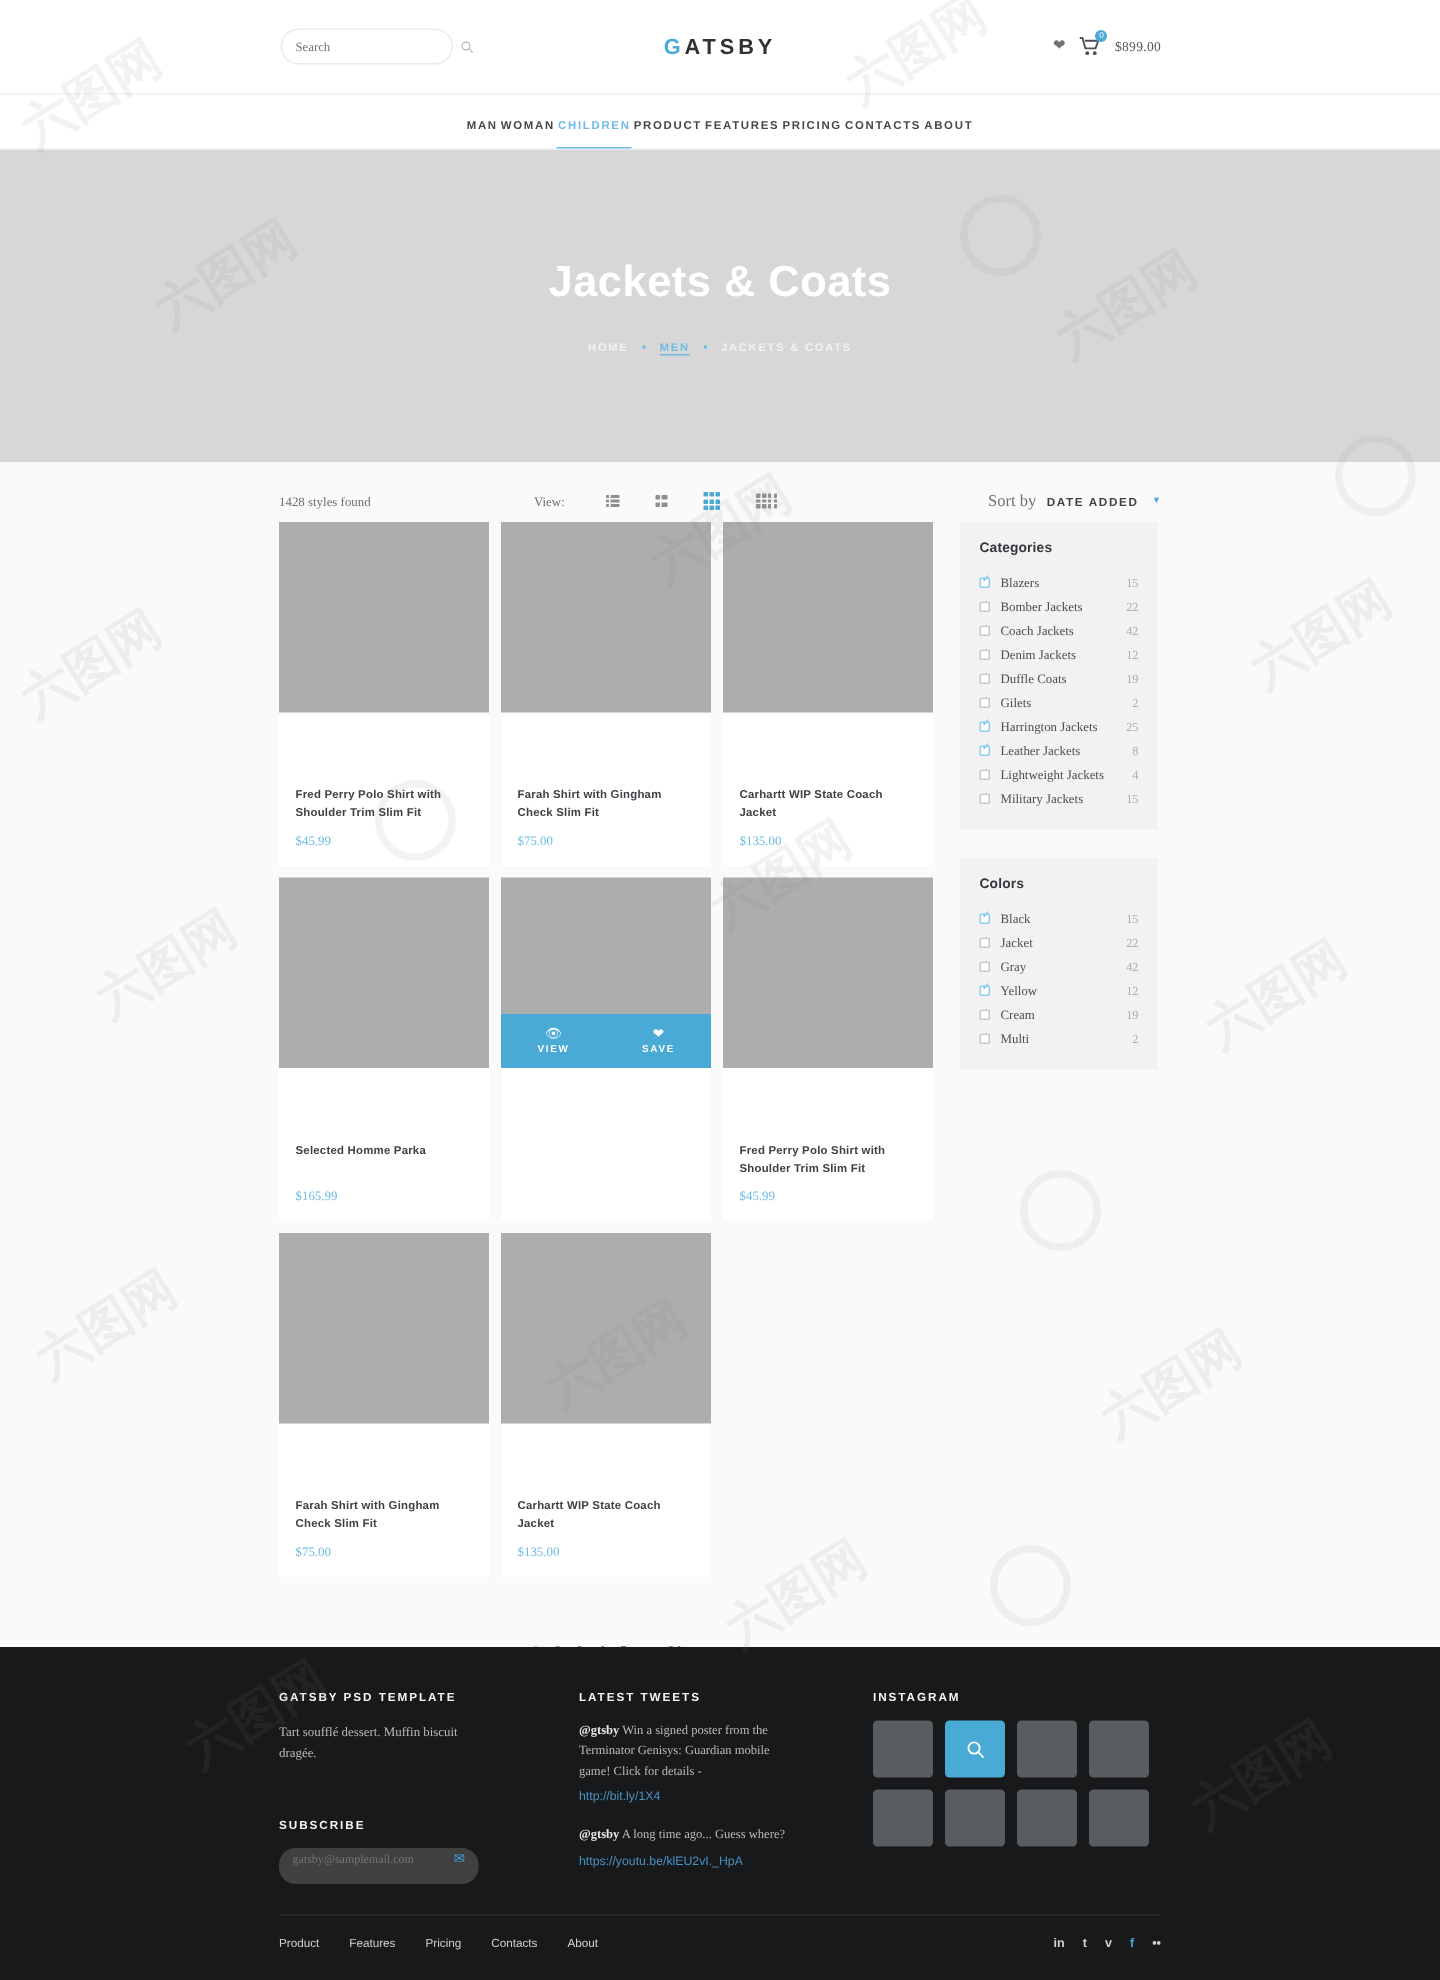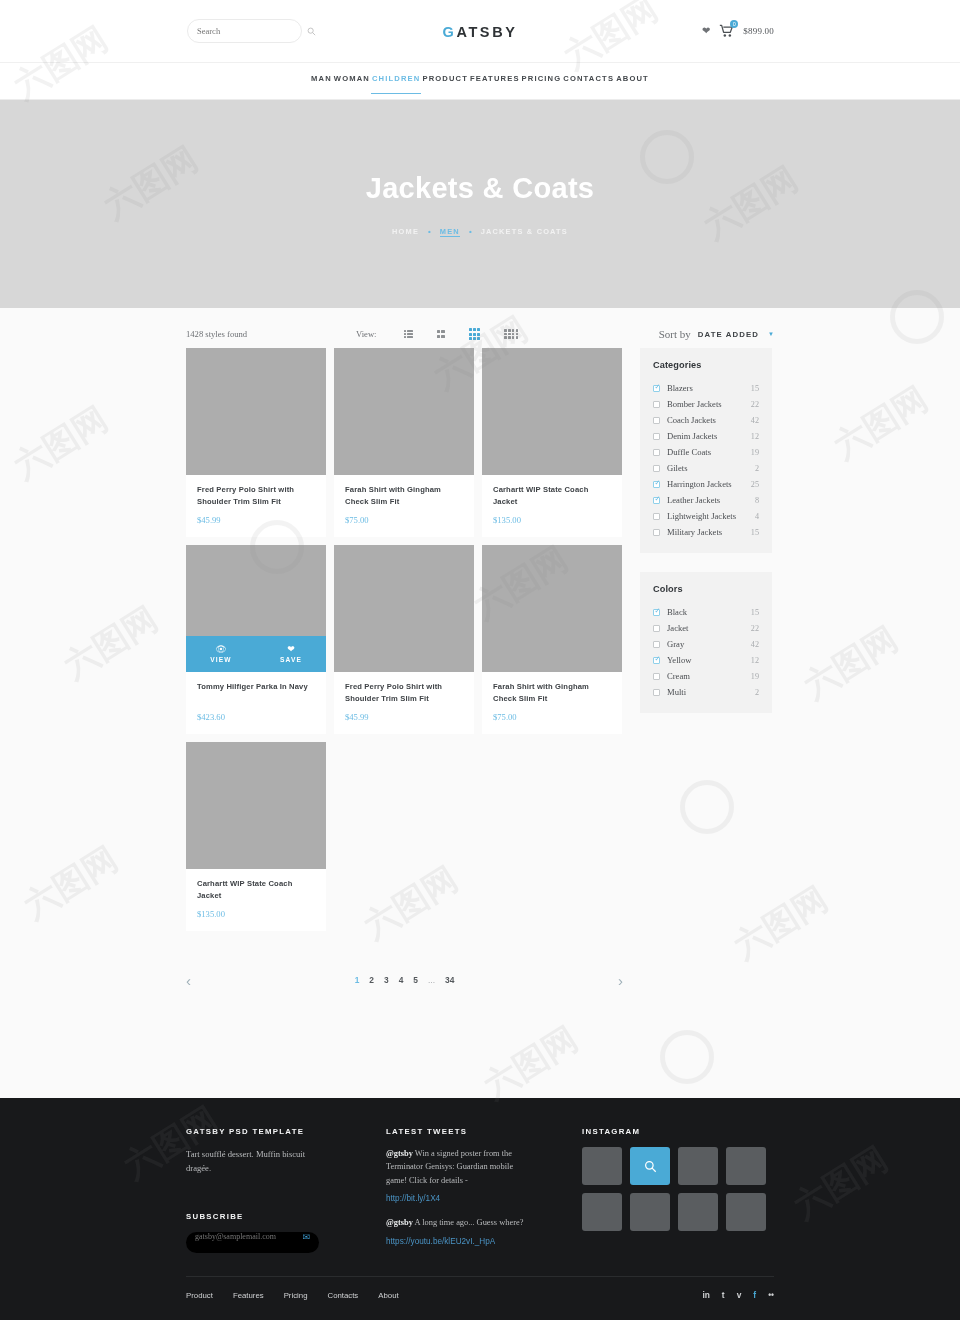--- a/index.html
+++ b/index.html
@@ -53,21 +53,21 @@
     font-size: 5.5px; line-height: 8px; text-align: center;
   }
   .cart-price {
     font-family: "Liberation Serif", serif;
     font-size: 9px; color: #53565a; letter-spacing: .2px;
   }
 
   
   .navbar {
     height: 37px; background: #fff;
-    display: flex; align-items: flex-start; justify-content: center;
+    display: flex; align-items: flex-end; justify-content: center;
     border-bottom: 1px solid #ececec;
   }
   .nav-item {
     font-size: 7.6px; letter-spacing: 1.15px; font-weight: bold;
     color: #44484c; text-transform: uppercase;
     padding: 11px 1px 10px; cursor: pointer;
     border-bottom: 1.5px solid transparent;
   }
   .nav-item.active { color: #6cbce4; border-bottom-color: #6cbce4; }
 
@@ -138,21 +138,21 @@
     position: absolute; left: 0; right: 0; bottom: 0; height: 36px;
     background: #4aaad6; display: flex;
   }
   .hover-act {
     flex: 1; display: flex; flex-direction: column;
     align-items: center; justify-content: center; gap: 2px;
     color: #fff; cursor: pointer;
   }
   .hover-act .gl { font-size: 9px; line-height: 9px; }
   .hover-act .tx { font-size: 6.6px; font-weight: bold; letter-spacing: 1.1px; }
-  .card-body { padding: 9px 11px 10px; }
+  .card-body { padding: 9px 11px 10px; margin-top: 40px; }
   .p-name {
     font-size: 7.6px; font-weight: bold; line-height: 1.55;
     color: #3e4246; letter-spacing: .15px; min-height: 24px;
   }
   .p-price {
     font-family: "Liberation Serif", serif;
     font-size: 8.6px; color: #6cbce4; margin-top: 7px;
   }
 
   
@@ -240,22 +240,22 @@
     font-size: 7.8px; font-weight: bold; letter-spacing: 1.3px;
     color: #f4f5f6; margin-bottom: 11px; text-transform: uppercase;
   }
   .f-text {
     font-family: "Liberation Serif", serif;
     font-size: 8.6px; line-height: 1.65; color: #b9bbbd; width: 132px;
   }
   .f-sub-title { margin-top: 37px; }
   .sub-field {
     margin-top: 11px; width: 133px; height: 21px;
-    background: #000000; border-radius: 11px;
-    display: flex; align-items: flex-start; padding: 0 9px;
+    background: #404040; border-radius: 11px;
+    display: flex; align-items: flex-end; padding: 12px 9px;
   }
   .sub-field input {
     flex: 1; border: 0; outline: 0; background: transparent;
     font-family: "Liberation Serif", serif;
     font-size: 8px; color: #9a9c9f;
   }
   .mail-ico { color: #3f9fd4; font-size: 9px; }
   .tweet { margin-bottom: 11px; width: 150px; }
   .tweet p {
     font-family: "Liberation Serif", serif;
@@ -430,34 +430,39 @@
     <div class="thumb">
       
     </div>
     <div class="card-body">
       <div class="p-name">Carhartt WIP State Coach Jacket</div>
       <div class="p-price">$135.00</div>
     </div>
   </div>
   <div class="card">
     <div class="thumb">
+      
+    </div>
+    <div class="card-body">
+      <div class="p-name">Selected Homme Parka</div>
+      <div class="p-price">$165.99</div>
+    </div>
+  </div>
+  <div class="card">
+    <div class="thumb">
       <div class="hover-bar">
         <div class="hover-act">
           <span class="gl">👁</span>
           <span class="tx">VIEW</span>
         </div>
         <div class="hover-act">
           <span class="gl">❤</span>
           <span class="tx">SAVE</span>
         </div>
       </div>
-    </div>
-    <div class="card-body">
-      <div class="p-name">Tommy Hilfiger Parka In Navy</div>
-      <div class="p-price">$423.60</div>
     </div>
   </div>
   <div class="card">
     <div class="thumb">
       
     </div>
     <div class="card-body">
       <div class="p-name">Fred Perry Polo Shirt with Shoulder Trim Slim Fit</div>
       <div class="p-price">$45.99</div>
     </div>

